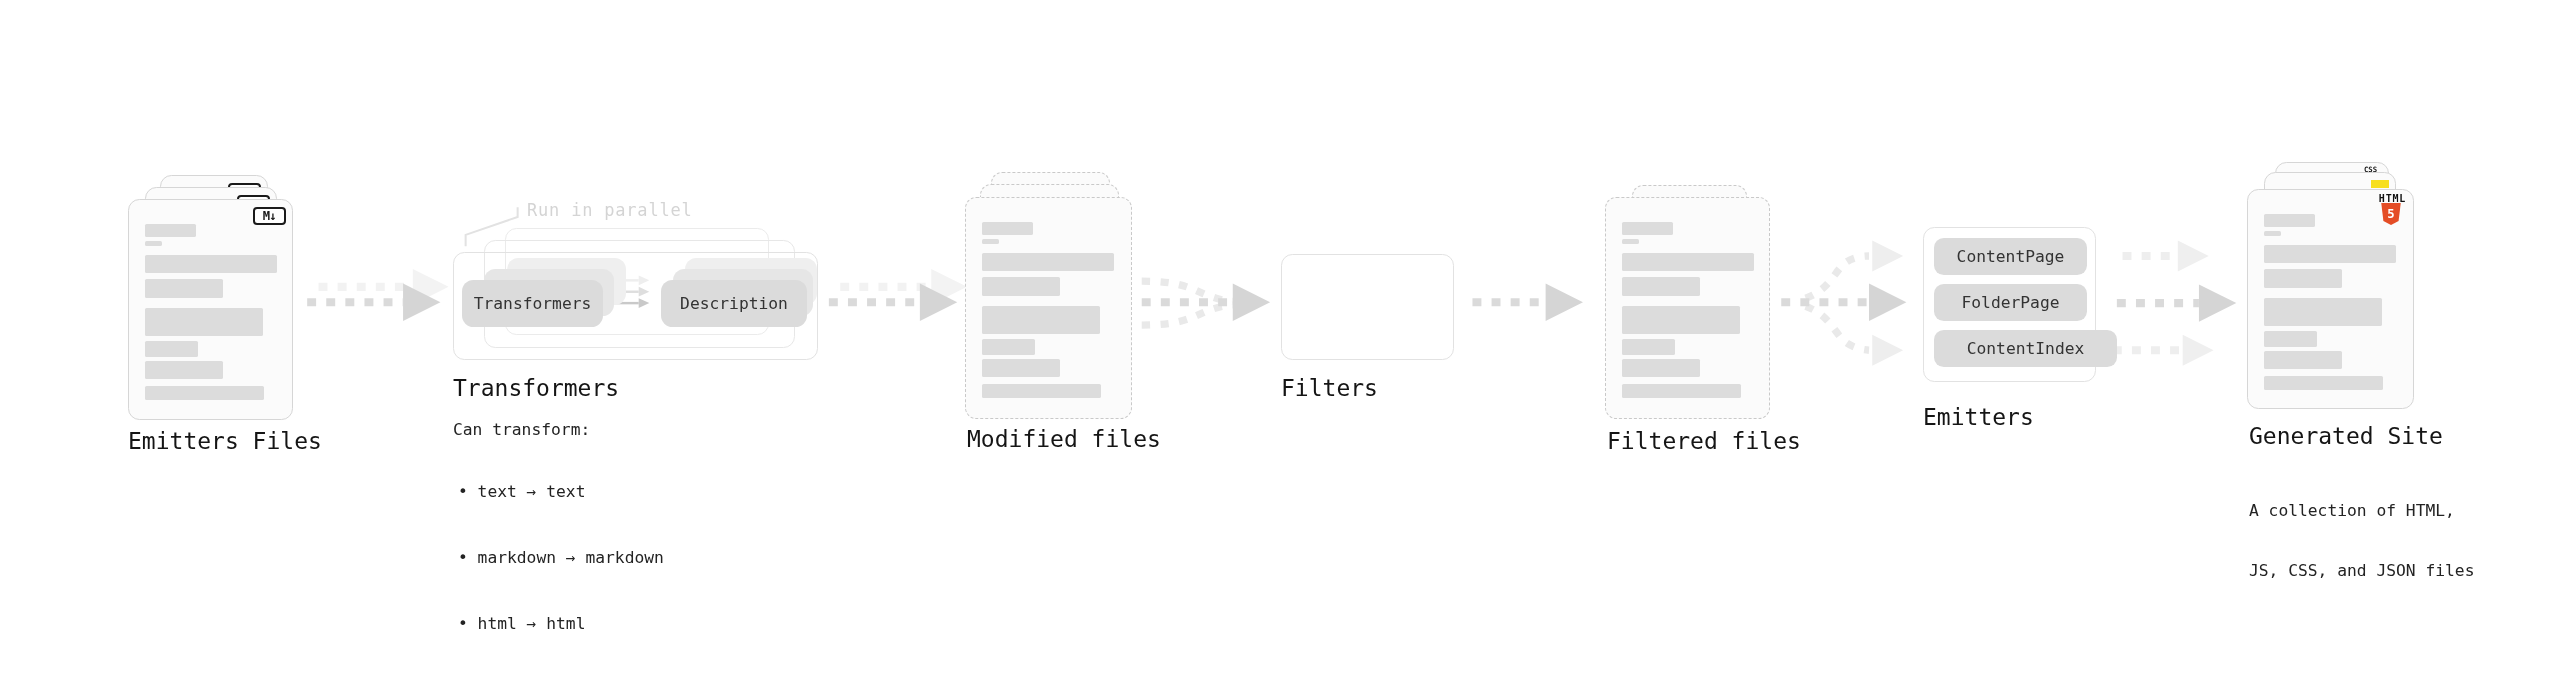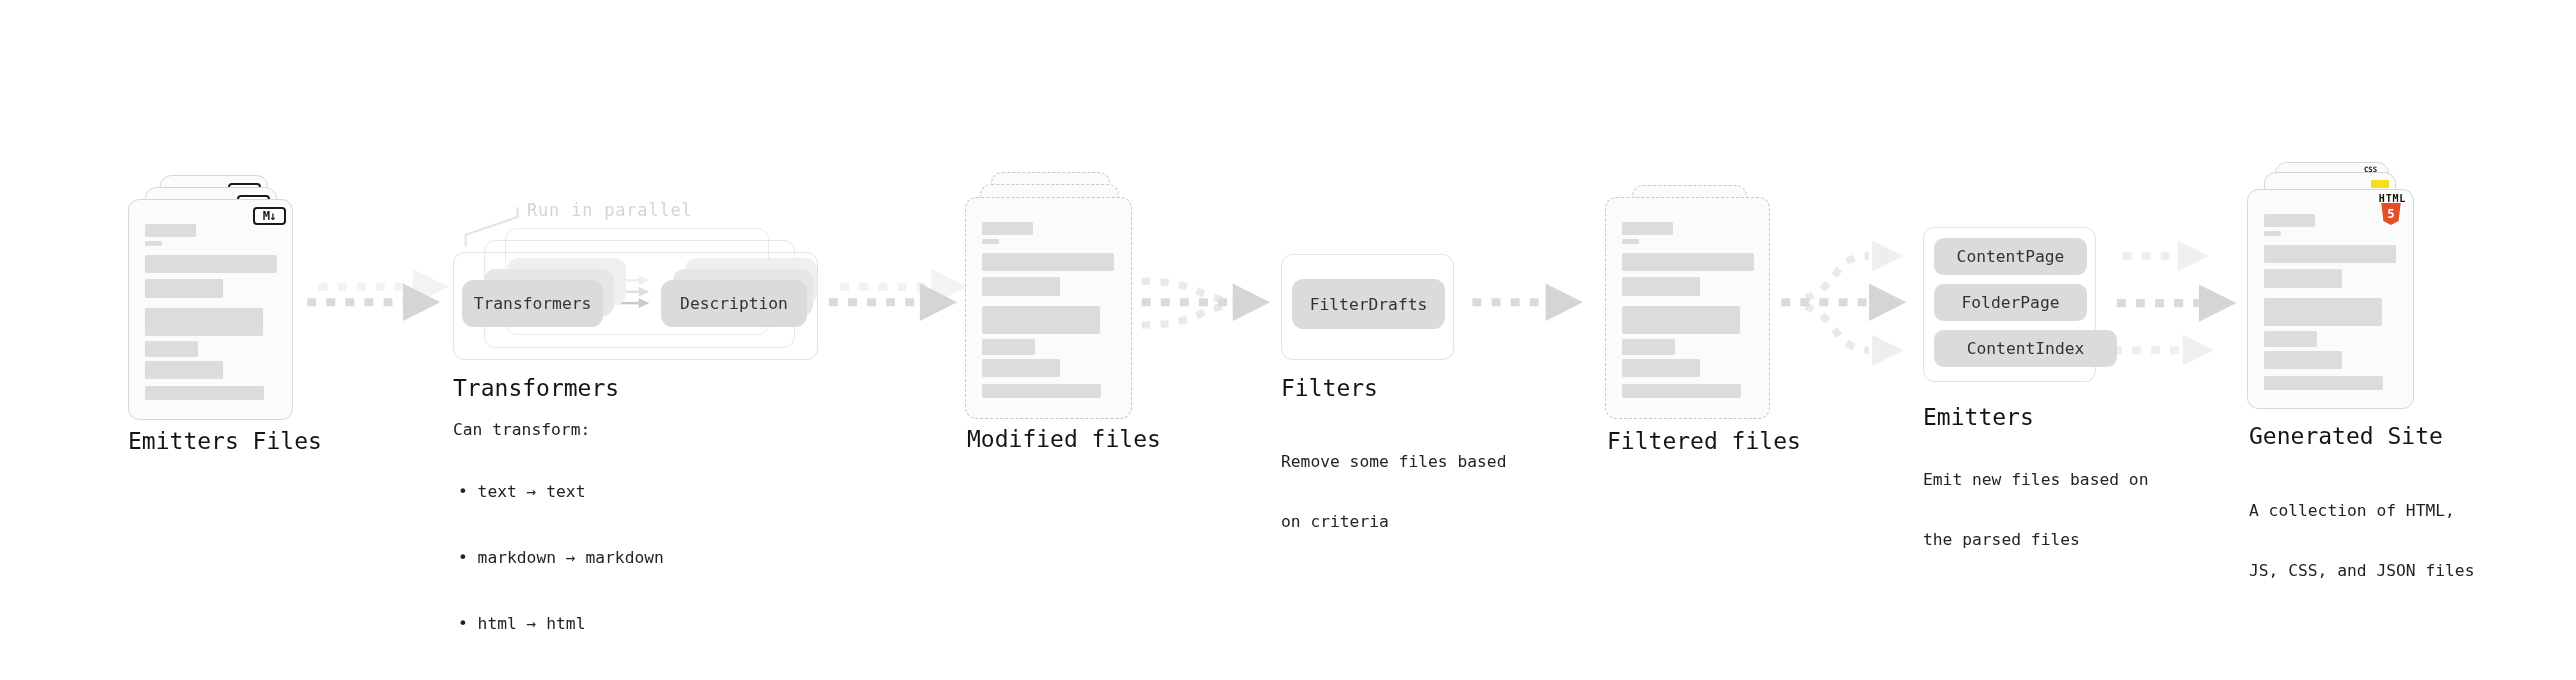--- a/index.html
+++ b/index.html
@@ -185,26 +185,21 @@
           <div class="bar b6"></div>
           <div class="bar b7"></div>
           <div class="bar b8"></div>
         </div>
     </div>
     <div class="h" style="left:967px;top:426px;">Modified files</div>
   </div>
 
   <div class="stage">
     <div class="frame solid-bg" style="left:1281px;top:254px;width:173px;height:106px;"></div>
-    <div class="pill" style="left:1292px;top:279px;width:153px;height:50px;">FilterDrafts</div>
     <div class="h" style="left:1281px;top:375px;">Filters</div>
-    <div class="sub" style="left:1281px;top:411px;">
-      <div>Remove some files based</div>
-      <div>on criteria</div>
-    </div>
   </div>
 
   <div class="stage">
     <div class="card dashed" style="left:1632px;top:185px;width:115px;height:221px;"></div>
     <div class="card dashed" style="left:1605px;top:197px;width:165px;height:222px;">
       <div class="bars">
           <div class="bar b1"></div>
           <div class="bar b2"></div>
           <div class="bar b3"></div>
           <div class="bar b4"></div>
@@ -216,24 +211,20 @@
     </div>
     <div class="h" style="left:1607px;top:428px;">Filtered files</div>
   </div>
 
   <div class="stage">
     <div class="frame solid-bg" style="left:1923px;top:227px;width:173px;height:155px;"></div>
     <div class="pill small" style="left:1934px;top:238px;width:153px;height:37px;">ContentPage</div>
     <div class="pill small" style="left:1934px;top:284px;width:153px;height:37px;">FolderPage</div>
     <div class="pill small" style="left:1934px;top:330px;width:183px;height:37px;">ContentIndex</div>
     <div class="h" style="left:1923px;top:388px;margin-top:16px;">Emitters</div>
-    <div class="sub" style="left:1923px;top:429px;">
-      <div>Emit new files based on</div>
-      <div>the parsed files</div>
-    </div>
   </div>
 
   <div class="stage">
     <div class="card" style="left:2275px;top:162px;width:114px;height:221px;">
       <div class="css-badge">
         <div class="css-txt">CSS</div>
         <div class="css-bar" style="background: rgb(47, 109, 246);"></div>
       </div>
     </div>
     <div class="card" style="left:2264px;top:172px;width:132px;height:221px;">

